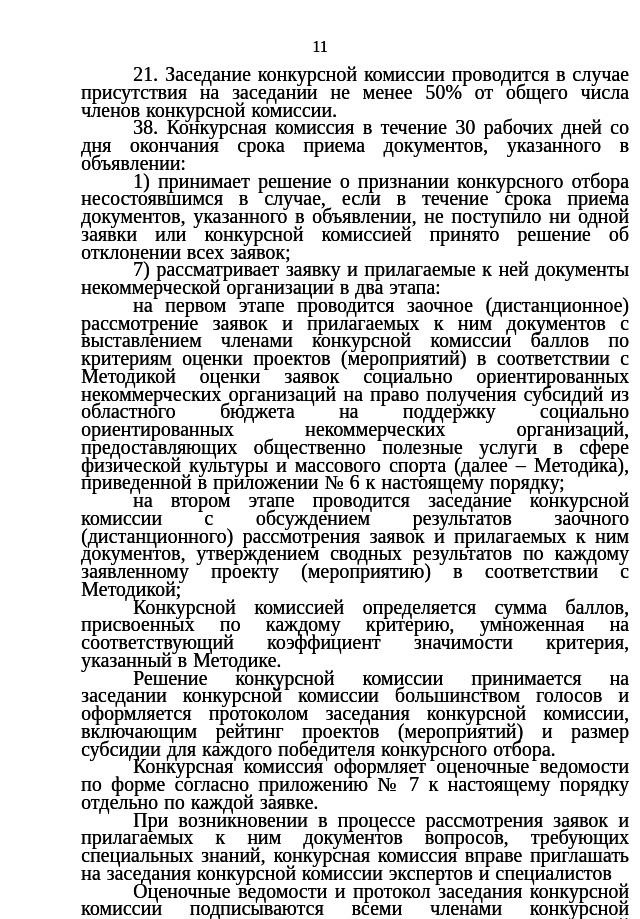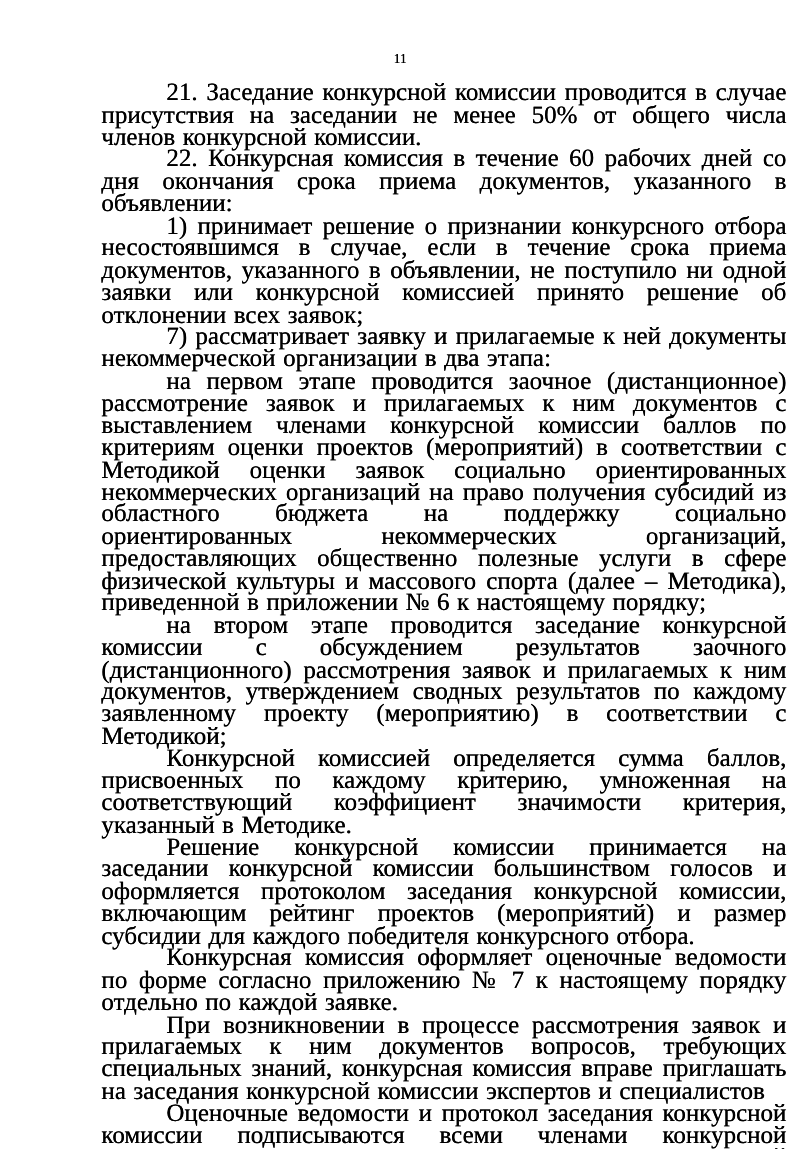--- a/index.html
+++ b/index.html
@@ -20,21 +20,21 @@
     height: 919px;
     background: #ffffff;
     overflow: hidden;
   }
   .page-number {
     position: absolute;
     top: 38px;
     left: 0;
     width: 640px;
     text-align: center;
-    font-size: 11px;
+    font-size: 16px;
     line-height: 18px;
     
     text-shadow: 0.25px 0 0 currentColor;
   }
   .content {
     position: absolute;
     top: 66px;
     left: 81px;
     width: 548px;
     font-size: 20px;
@@ -50,21 +50,21 @@
   }
 </style>
 </head>
 <body>
 
 <div class="page">
   <div class="page-number">11</div>
 
   <div class="content">
     <p>21. Заседание конкурсной комиссии проводится в случае присутствия на заседании не менее 50% от общего числа членов конкурсной комиссии.</p>
-    <p>22. Конкурсная комиссия в течение 60 рабочих дней со дня окончания срока приема документов, указанного в объявлении:</p>
+    <p>38. Конкурсная комиссия в течение 30 рабочих дней со дня окончания срока приема документов, указанного в объявлении:</p>
     <p>1) принимает решение о признании конкурсного отбора несостоявшимся в случае, если в течение срока приема документов, указанного в объявлении, не поступило ни одной заявки или конкурсной комиссией принято решение об отклонении всех заявок;</p>
     <p>7) рассматривает заявку и прилагаемые к ней документы некоммерческой организации в два этапа:</p>
     <p>на первом этапе проводится заочное (дистанционное) рассмотрение заявок и прилагаемых к ним документов с выставлением членами конкурсной комиссии баллов по критериям оценки проектов (мероприятий) в соответствии с Методикой оценки заявок социально ориентированных некоммерческих организаций на право получения субсидий из областного бюджета на поддержку социально ориентированных некоммерческих организаций, предоставляющих общественно полезные услуги в сфере физической культуры и массового спорта (далее – Методика), приведенной в приложении № 6 к настоящему порядку;</p>
     <p>на втором этапе проводится заседание конкурсной комиссии с обсуждением результатов заочного (дистанционного) рассмотрения заявок и прилагаемых к ним документов, утверждением сводных результатов по каждому заявленному проекту (мероприятию) в соответствии с Методикой;</p>
     <p>Конкурсной комиссией определяется сумма баллов, присвоенных по каждому критерию, умноженная на соответствующий коэффициент значимости критерия, указанный в Методике.</p>
     <p>Решение конкурсной комиссии принимается на заседании конкурсной комиссии большинством голосов и оформляется протоколом заседания конкурсной комиссии, включающим рейтинг проектов (мероприятий) и размер субсидии для каждого победителя конкурсного отбора.</p>
     <p>Конкурсная комиссия оформляет оценочные ведомости по форме согласно приложению № 7 к настоящему порядку отдельно по каждой заявке.</p>
     <p>При возникновении в процессе рассмотрения заявок и прилагаемых к ним документов вопросов, требующих специальных знаний, конкурсная комиссия вправе приглашать на заседания конкурсной комиссии экспертов и специалистов</p>
     <p>Оценочные ведомости и протокол заседания конкурсной комиссии подписываются всеми членами конкурсной комиссии, присутствующими на заседании конкурсной комиссии, и председателем конкурсной комиссии в день заседания конкурсной комиссии.</p>
   </div>

